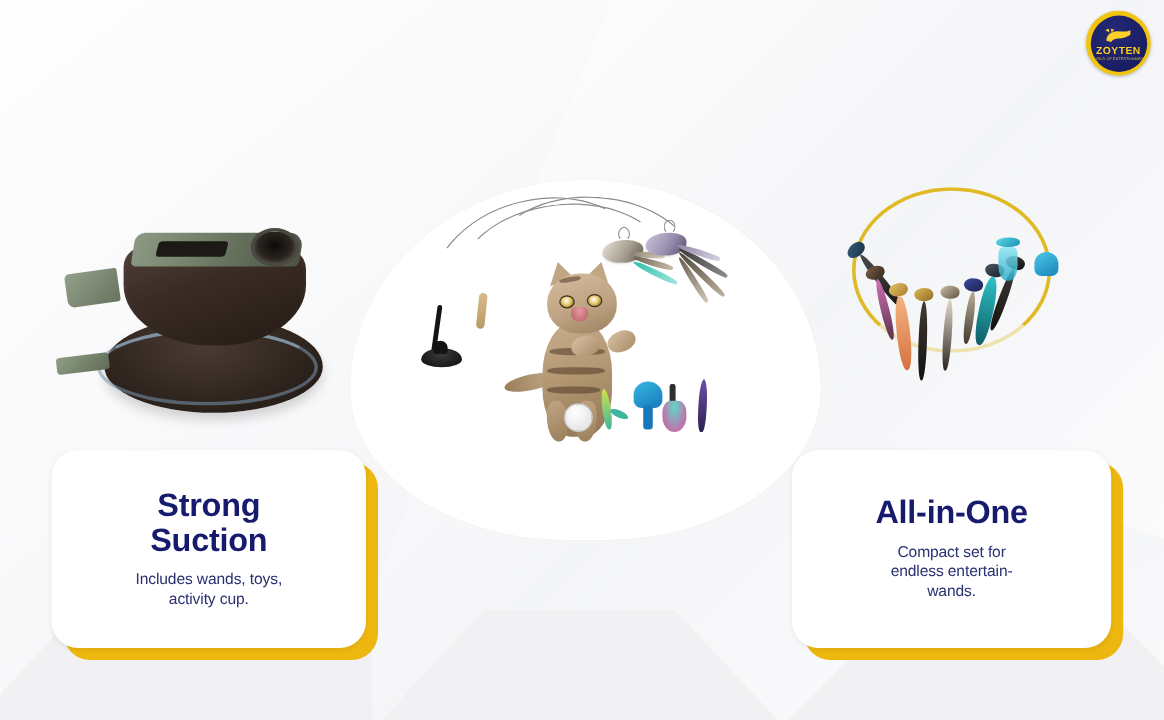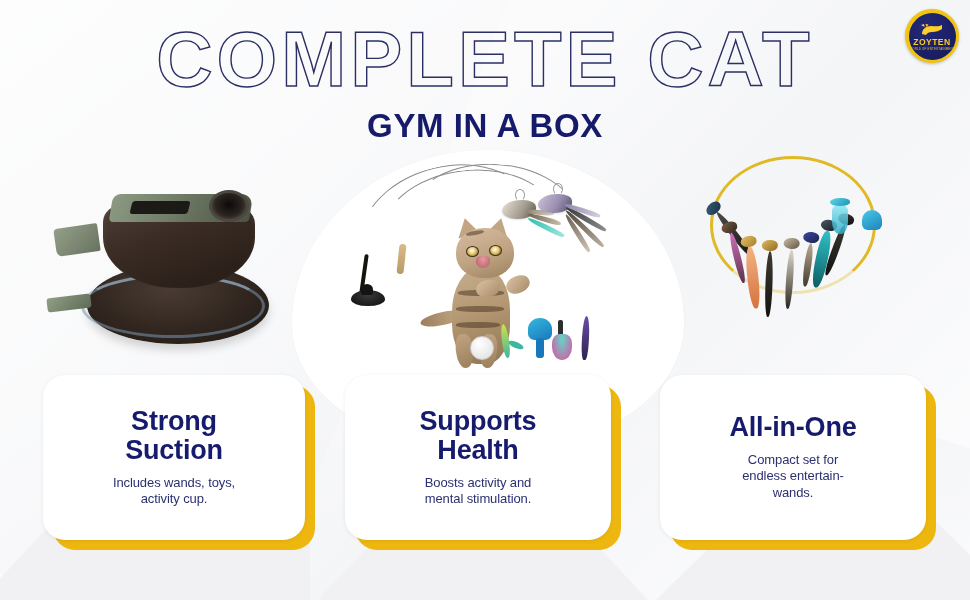--- a/index.html
+++ b/index.html
@@ -265,22 +265,20 @@
       <svg class="logo-cat" width="24" height="14" viewBox="0 0 24 14">
         <path d="M2 11 C2 6 6 3 11 3 C15 3 19 4 22 2 L22 6 C19 8 16 9 12 9 C9 9 7 10 6 12 Z" fill="#ffd028"></path>
         <path d="M1 2 L4 1 L4.5 4 Z" fill="#ffd028"></path>
         <path d="M5.5 1 L8.5 1.5 L6.5 4 Z" fill="#ffd028"></path>
       </svg>
       <div class="logo-word">ZOYTEN</div>
       <div class="logo-tag">WORLD OF ENTERTAINMENT</div>
     </div>
   </div>
 
-  <div class="headline">COMPLETE CAT</div>
-  <div class="subhead">GYM IN A BOX</div>
 
   <div class="shot" id="shot1">
     <div class="sc-base"></div>
     <div class="sc-ring"></div>
     <div class="sc-body"></div>
     <div class="sc-top"></div>
     <div class="sc-lever"></div>
     <div class="sc-hole"></div>
     <div class="sc-tab-l"></div>
     <div class="sc-tab-b"></div>
@@ -403,33 +401,20 @@
         <span>Strong</span><br>
         <span>Suction</span>
       </div>
       <div class="card-body">
         <span>Includes wands, toys,</span><br>
         <span>activity cup.</span>
       </div>
     </div>
   </div>
 
-  <div class="card-wrap" id="cw2">
-    <div class="card-shadow"></div>
-    <div class="card">
-      <div class="card-title">
-        <span>Supports</span><br>
-        <span>Health</span>
-      </div>
-      <div class="card-body">
-        <span>Boosts activity and</span><br>
-        <span>mental stimulation.</span>
-      </div>
-    </div>
-  </div>
 
   <div class="card-wrap" id="cw3">
     <div class="card-shadow"></div>
     <div class="card">
       <div class="card-title">
         <span>All-in-One</span>
       </div>
       <div class="card-body">
         <span>Compact set for</span><br>
         <span>endless entertain-</span><br>

